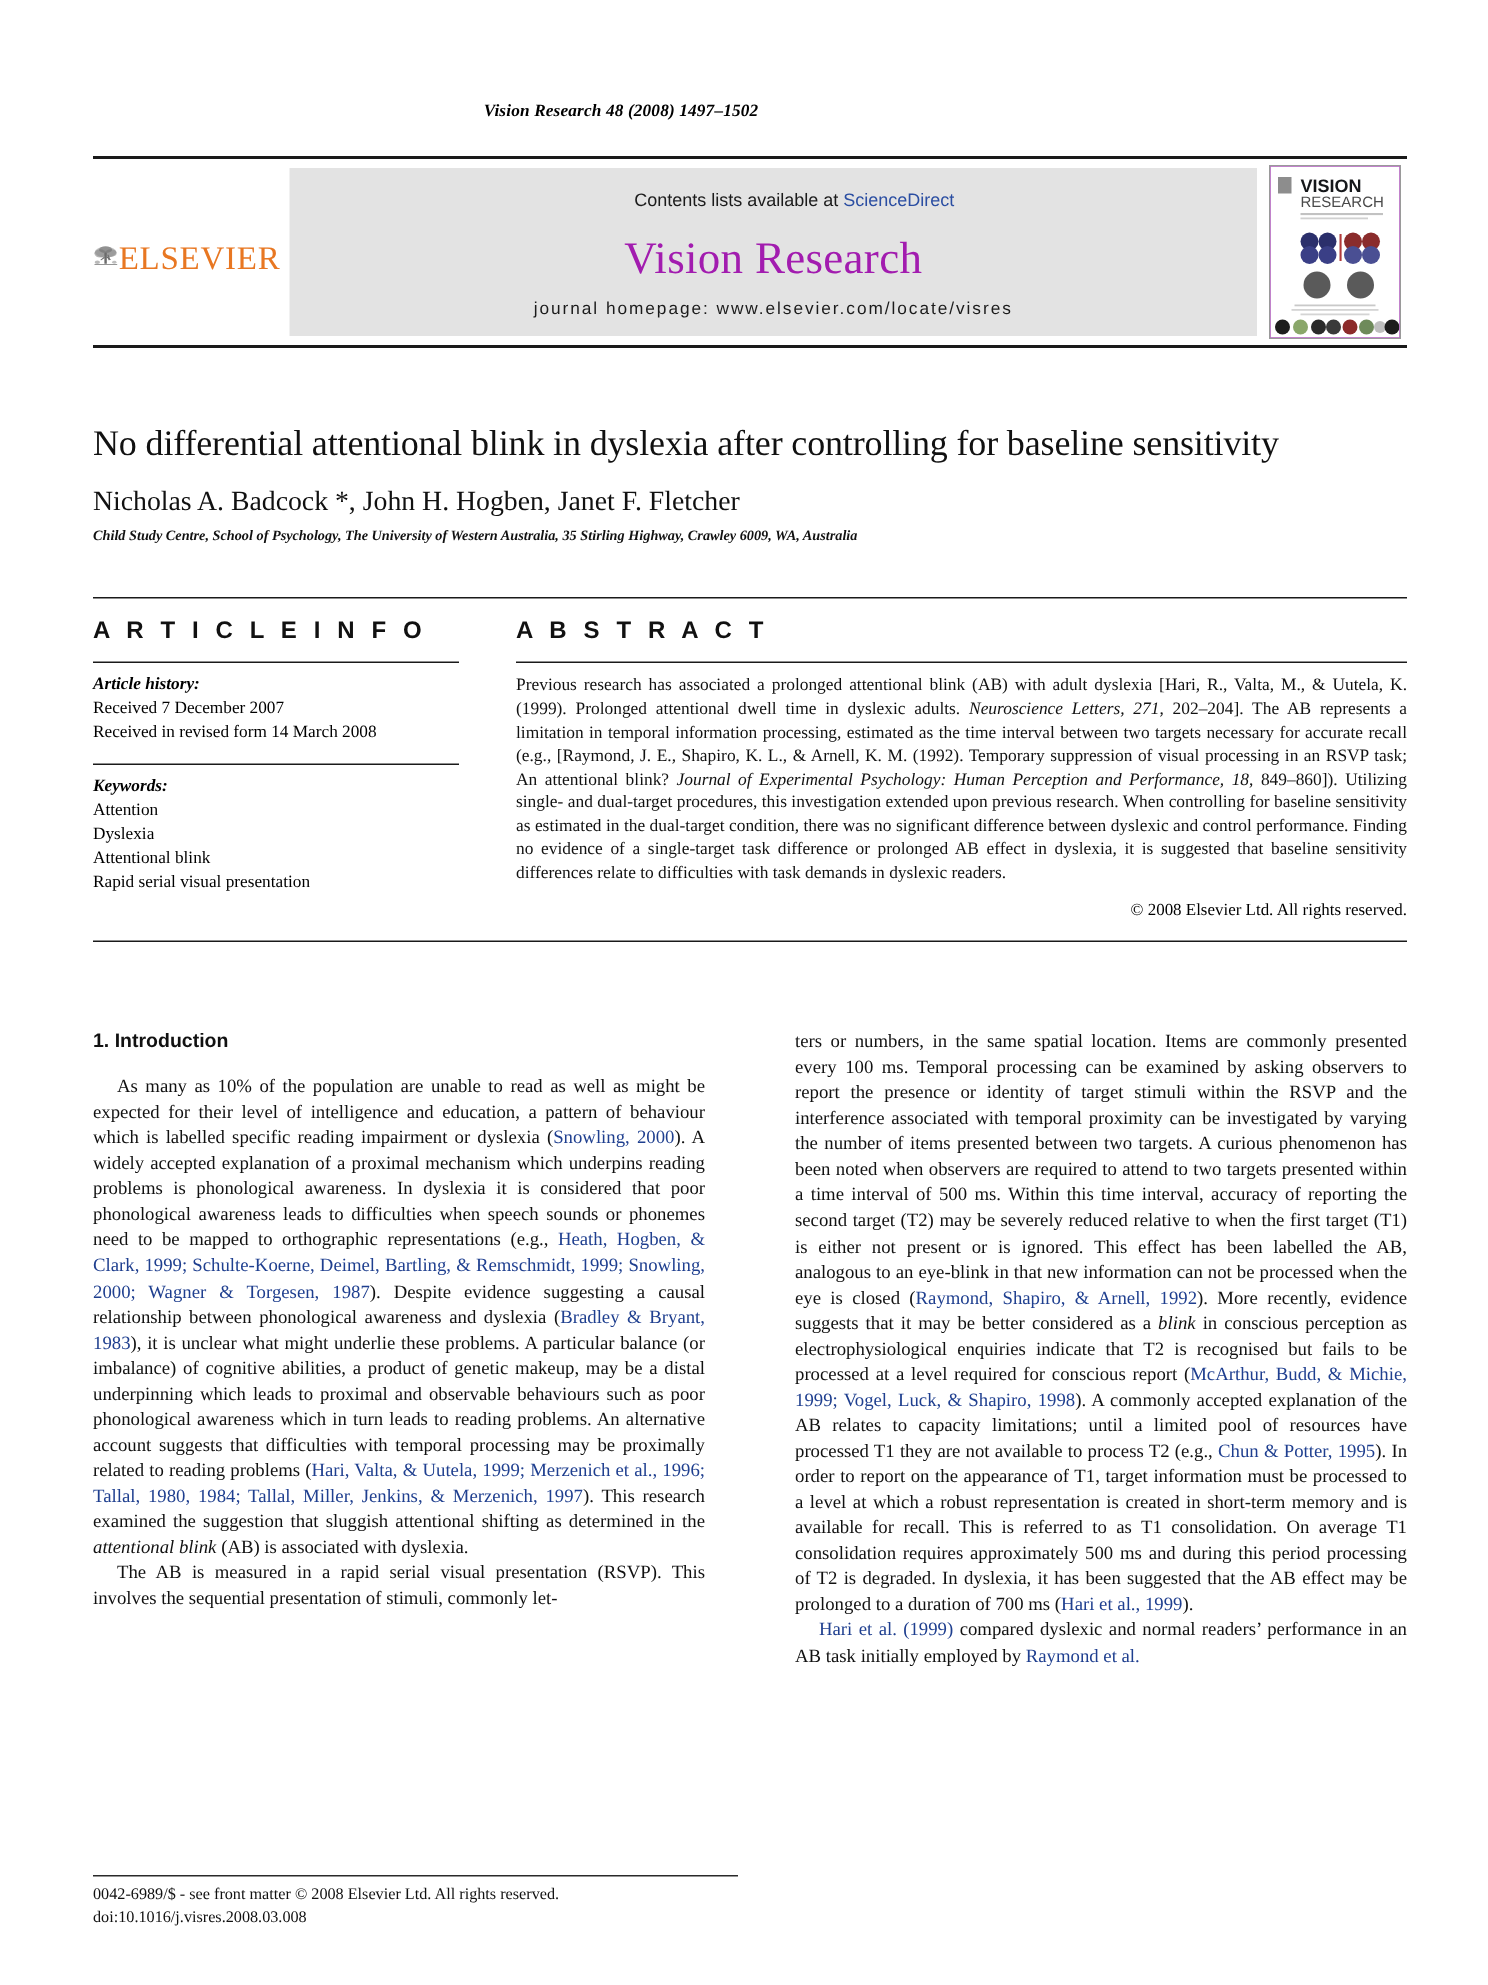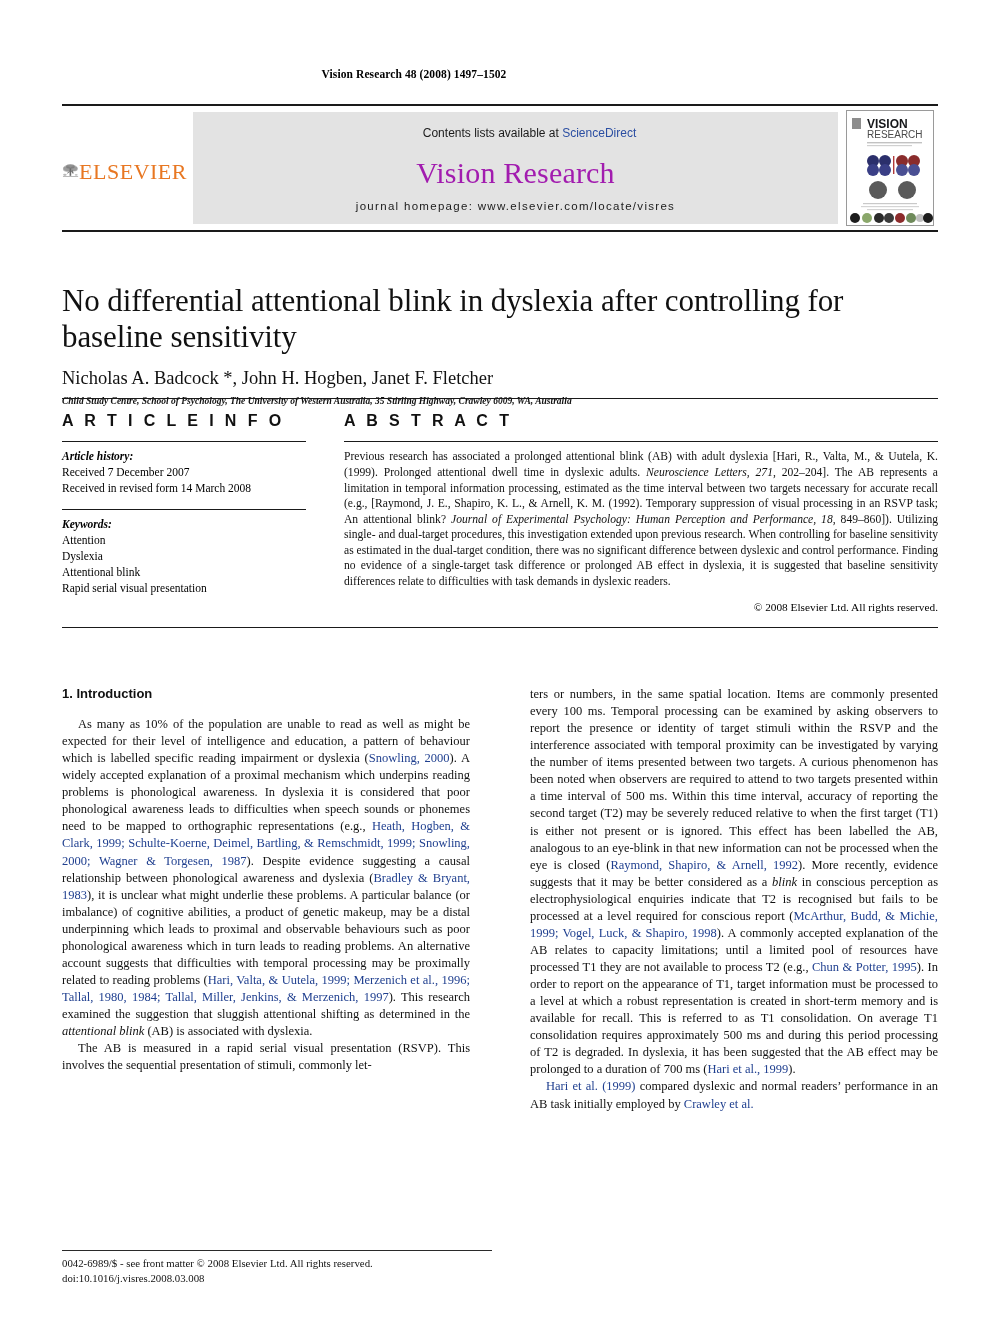--- a/index.html
+++ b/index.html
@@ -26,20 +26,21 @@
   
   .running-head {
     position: absolute;
     left: 0; top: 68px;
     width: 828px;
     text-align: center;
     font-family: "Liberation Serif", serif;
     font-weight: bold;
     font-size: 11.5px;
     letter-spacing: 0.1px;
+    font-style: italic;
   }
 
   
   .masthead {
     position: absolute;
     left: 62px; top: 104px;
     width: 876px;
     height: 128px;
     border-top: 2.2px solid #1a1a1a;
     border-bottom: 2.2px solid #1a1a1a;
@@ -116,21 +117,21 @@
   }
 
   
   .title-block {
     position: absolute;
     left: 62px; top: 283px;
     width: 876px;
   }
   .art-title {
     font-family: "Liberation Serif", serif;
-    font-size: 31px;
+    font-size: 24px;
     font-weight: normal;
     line-height: 1.15;
     margin: 0;
     color: #111;
     letter-spacing: -0.1px;
   }
   .authors {
     font-family: "Liberation Serif", serif;
     font-size: 18.5px;
     margin-top: 14px;
@@ -378,21 +379,21 @@
   <div class="body-cols">
 
     <div class="bcol left">
       <h2 class="sec">1. Introduction</h2>
       <p class="bt"><span>As many as 10% of the population are unable to read as well as might be expected for their level of intelligence and education, a pattern of behaviour which is labelled specific reading impairment or dyslexia (</span><span class="cite">Snowling, 2000</span><span>). A widely accepted explanation of a proximal mechanism which underpins reading problems is phonological awareness. In dyslexia it is considered that poor phonological awareness leads to difficulties when speech sounds or phonemes need to be mapped to orthographic representations (e.g., </span><span class="cite">Heath, Hogben, &amp; Clark, 1999; Schulte-Koerne, Deimel, Bartling, &amp; Remschmidt, 1999; Snowling, 2000; Wagner &amp; Torgesen, 1987</span><span>). Despite evidence suggesting a causal relationship between phonological awareness and dyslexia (</span><span class="cite">Bradley &amp; Bryant, 1983</span><span>), it is unclear what might underlie these problems. A particular balance (or imbalance) of cognitive abilities, a product of genetic makeup, may be a distal underpinning which leads to proximal and observable behaviours such as poor phonological awareness which in turn leads to reading problems. An alternative account suggests that difficulties with temporal processing may be proximally related to reading problems (</span><span class="cite">Hari, Valta, &amp; Uutela, 1999; Merzenich et al., 1996; Tallal, 1980, 1984; Tallal, Miller, Jenkins, &amp; Merzenich, 1997</span><span>). This research examined the suggestion that sluggish attentional shifting as determined in the </span><span class="em">attentional blink</span><span> (AB) is associated with dyslexia.</span></p>
       <p class="bt">The AB is measured in a rapid serial visual presentation (RSVP). This involves the sequential presentation of stimuli, commonly let-</p>
     </div>
 
     <div class="bcol right">
       <p class="bt" style="text-indent:0"><span>ters or numbers, in the same spatial location. Items are commonly presented every 100 ms. Temporal processing can be examined by asking observers to report the presence or identity of target stimuli within the RSVP and the interference associated with temporal proximity can be investigated by varying the number of items presented between two targets. A curious phenomenon has been noted when observers are required to attend to two targets presented within a time interval of 500 ms. Within this time interval, accuracy of reporting the second target (T2) may be severely reduced relative to when the first target (T1) is either not present or is ignored. This effect has been labelled the AB, analogous to an eye-blink in that new information can not be processed when the eye is closed (</span><span class="cite">Raymond, Shapiro, &amp; Arnell, 1992</span><span>). More recently, evidence suggests that it may be better considered as a </span><span class="em">blink</span><span> in conscious perception as electrophysiological enquiries indicate that T2 is recognised but fails to be processed at a level required for conscious report (</span><span class="cite">McArthur, Budd, &amp; Michie, 1999; Vogel, Luck, &amp; Shapiro, 1998</span><span>). A commonly accepted explanation of the AB relates to capacity limitations; until a limited pool of resources have processed T1 they are not available to process T2 (e.g., </span><span class="cite">Chun &amp; Potter, 1995</span><span>). In order to report on the appearance of T1, target information must be processed to a level at which a robust representation is created in short-term memory and is available for recall. This is referred to as T1 consolidation. On average T1 consolidation requires approximately 500 ms and during this period processing of T2 is degraded. In dyslexia, it has been suggested that the AB effect may be prolonged to a duration of 700 ms (</span><span class="cite">Hari et al., 1999</span><span>).</span></p>
-      <p class="bt"><span class="cite">Hari et al. (1999)</span><span> compared dyslexic and normal readers’ performance in an AB task initially employed by </span><span class="cite">Crawley et al.</span></p>
+      <p class="bt"><span class="cite">Hari et al. (1999)</span><span> compared dyslexic and normal readers’ performance in an AB task initially employed by </span><span class="cite">Raymond et al.</span></p>
     </div>
   </div>
 
 
   <div class="issn-block">
     <div class="topline">0042-6989/$ - see front matter © 2008 Elsevier Ltd. All rights reserved.</div>
     <div>doi:10.1016/j.visres.2008.03.008</div>
   </div>
 
 </div>

